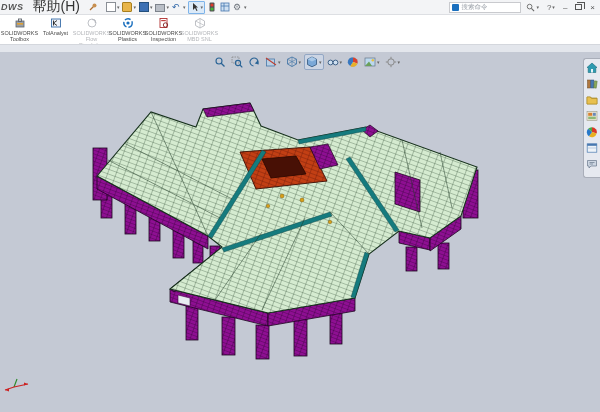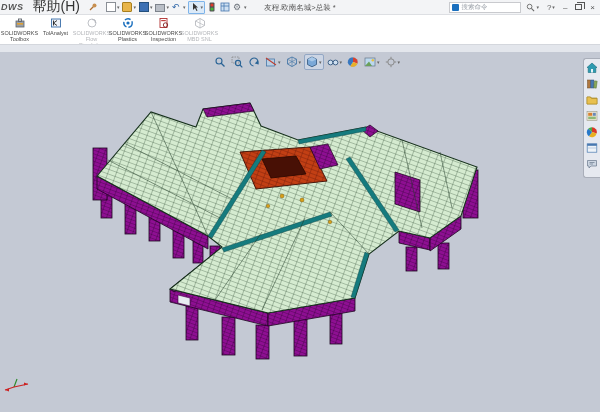--- a/index.html
+++ b/index.html
@@ -110,21 +110,20 @@
         <svg class="glyph" viewBox="0 0 10 10">
           <rect x="1" y="1" width="8" height="8" fill="#cfe0f2" stroke="#4878b0" stroke-width="0.8"></rect>
           <path d="M1 4 H9 M4 1 V9" stroke="#4878b0" stroke-width="0.8"></path>
         </svg>
       </span>
       <span class="qat-btn">
         <span class="glyph" style="color:#6e747c;font-size:9px;line-height:10px;">⚙</span>
         <span class="dd">▾</span>
       </span>
     </div>
-    <div class="doc-title">友程.欧南名城&gt;总装 *</div>
     <div class="tb-right">
       <span class="searchbox">
         <span class="sw-mini"></span>
         <span class="search-ph">搜索命令</span>
       </span>
       <span class="winbtn">
         <svg class="mag" viewBox="0 0 10 10">
           <circle cx="4" cy="4" r="2.6" fill="none" stroke="#666" stroke-width="1"></circle>
           <line x1="6" y1="6" x2="9" y2="9" stroke="#666" stroke-width="1.2"></line>
         </svg>

